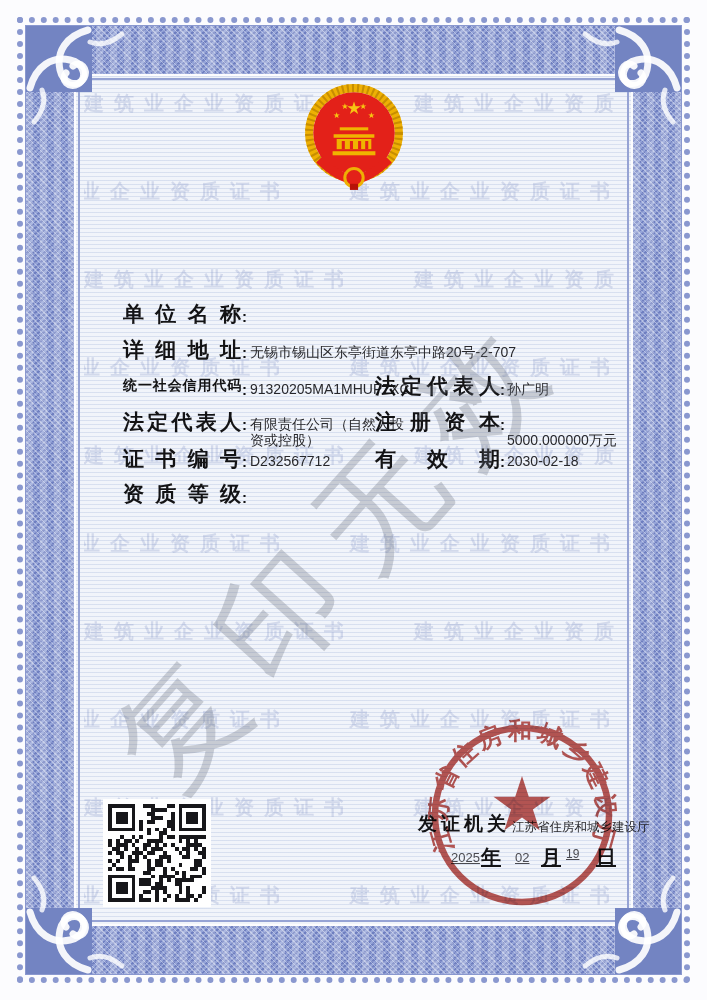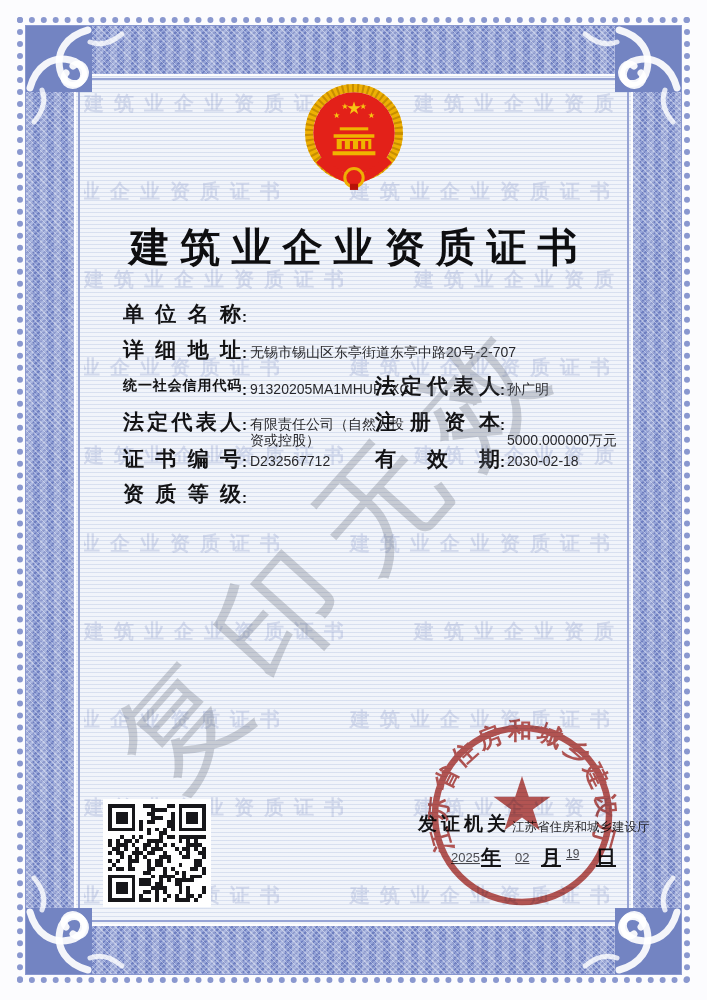--- a/index.html
+++ b/index.html
@@ -129,21 +129,20 @@
     <rect x="38" y="56" width="3" height="8" fill="#e32119"></rect>
     <rect x="46" y="56" width="3" height="8" fill="#e32119"></rect>
     <rect x="54" y="56" width="3" height="8" fill="#e32119"></rect>
     <rect x="61" y="56" width="3" height="8" fill="#e32119"></rect>
     <rect x="29" y="66" width="42" height="4" fill="#f0b400"></rect>
     <path d="M16,74 Q34,92 50,94 Q66,92 84,74" fill="none" stroke="#e32119" stroke-width="9"></path>
     <circle cx="50" cy="92" r="9" fill="#e32119" stroke="#eeb004" stroke-width="3"></circle>
     <rect x="46" y="98" width="8" height="6" fill="#b71208"></rect>
   </svg>
 
-  <div class="cert-title">建筑业企业资质证书</div>
 
   <div class="watermark">复印无效</div>
 
   <div class="lbl" style="left:123px;top:302px">单位名称</div>
   <div class="colon" style="left:242px;top:308px">:</div>
 
   <div class="lbl" style="left:123px;top:338px">详细地址</div>
   <div class="colon" style="left:242px;top:344px">:</div>
   <div class="val lcol" style="top:344px">无锡市锡山区东亭街道东亭中路20号-2-707</div>
 

